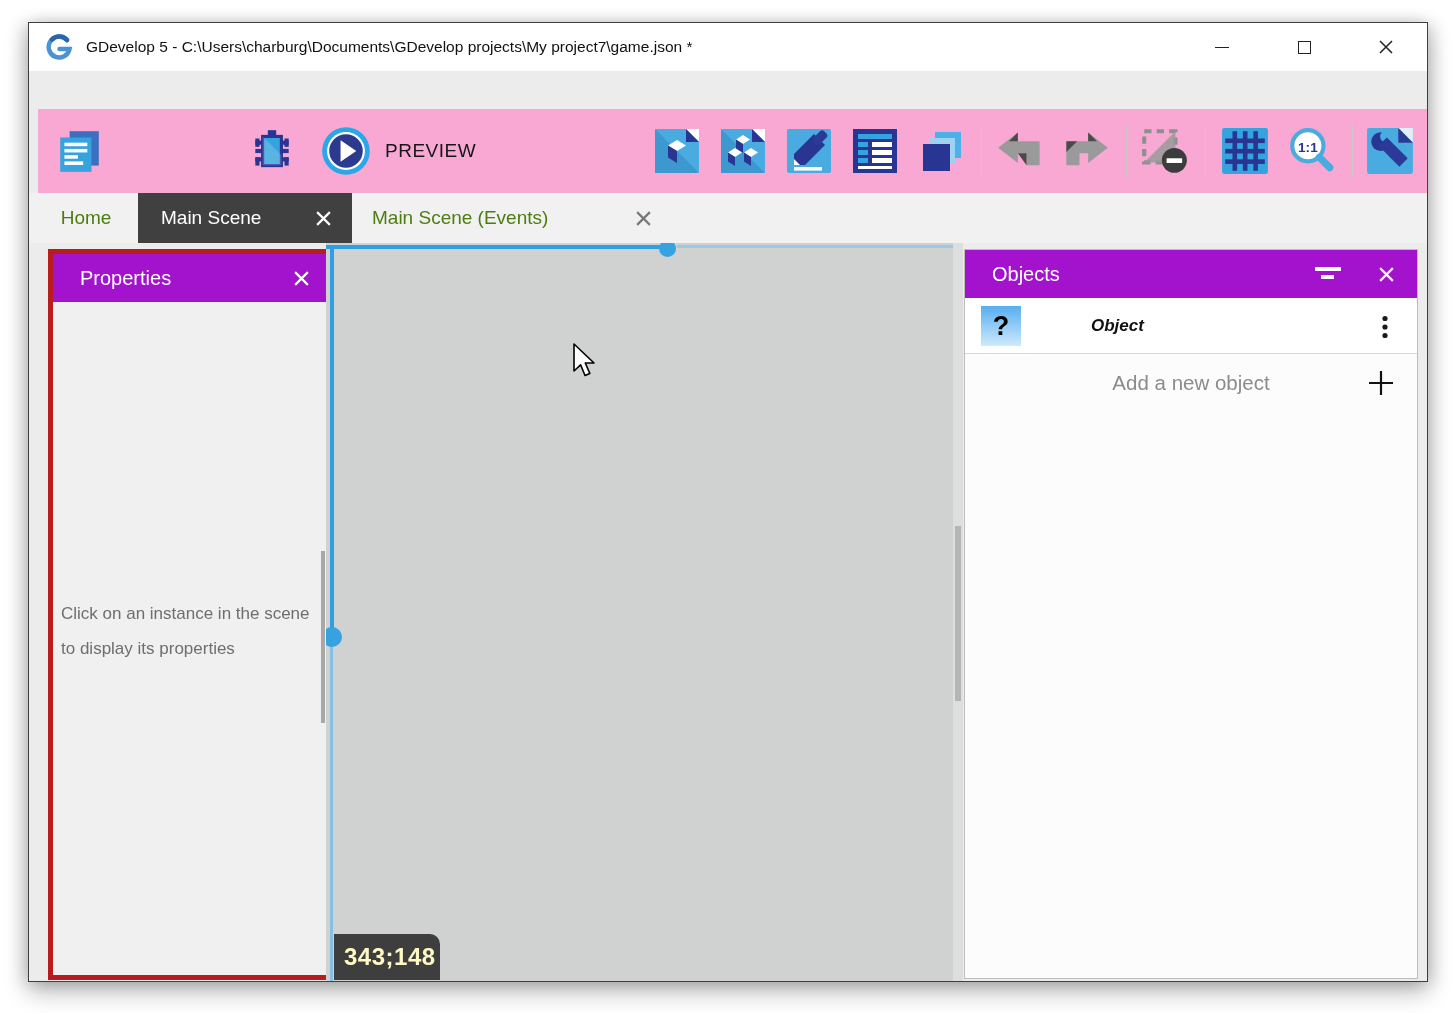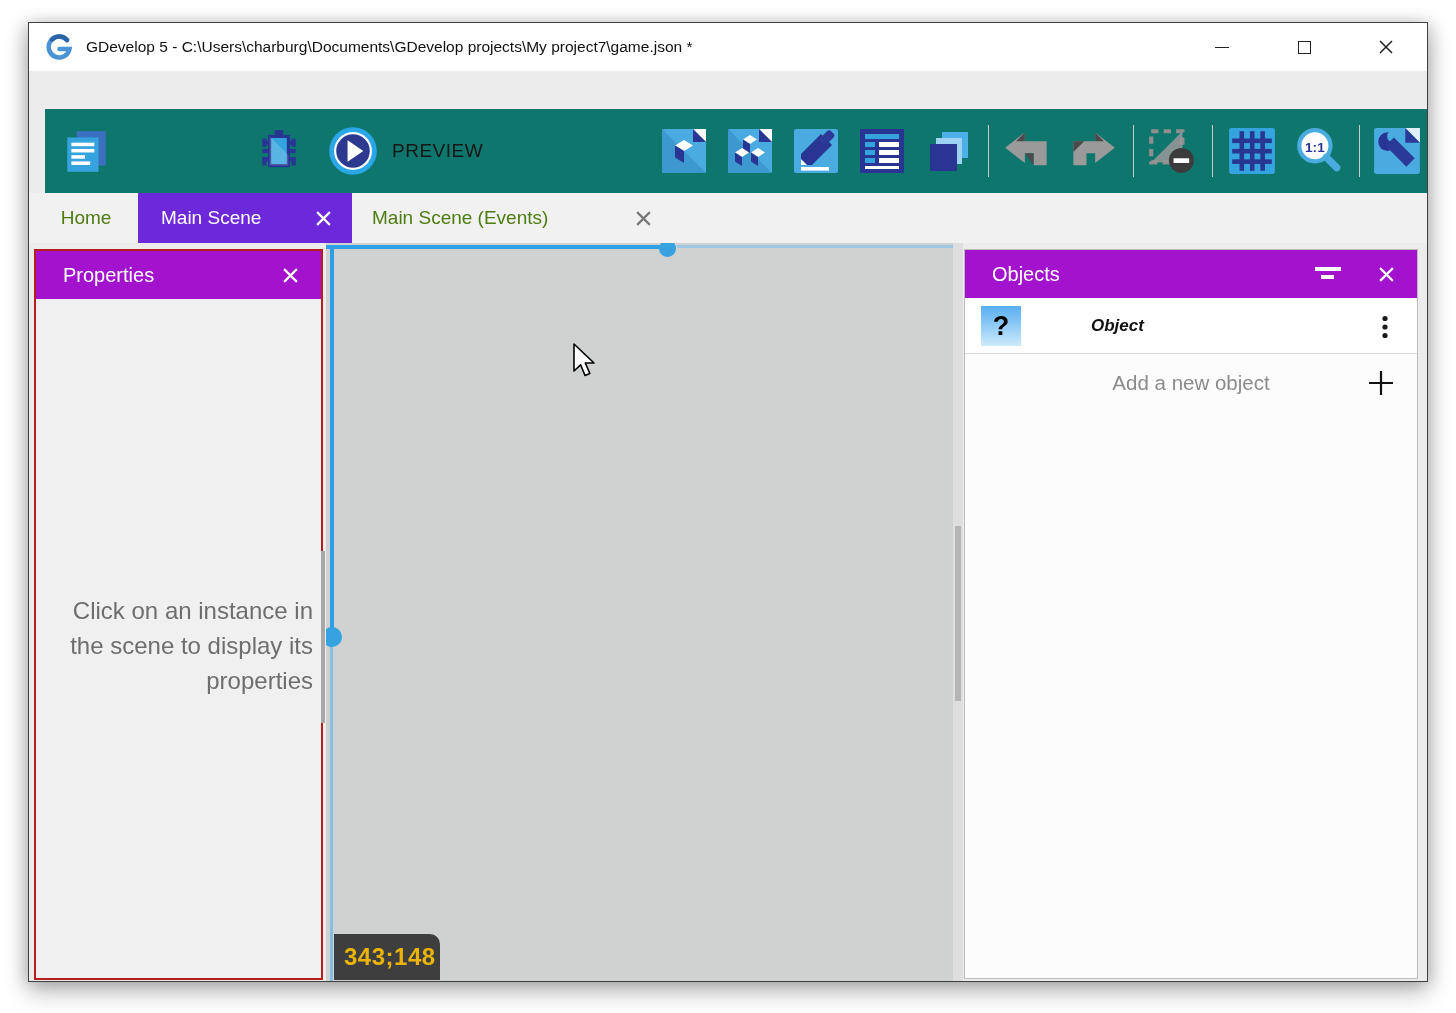--- a/index.html
+++ b/index.html
@@ -18,55 +18,55 @@
   .win-controls { position:absolute; right:0; top:0; height:48px; display:flex; }
   .win-btn { width:82px; height:48px; display:flex; align-items:center; justify-content:center; }
   .min-glyph { width:14px; height:0; border-top:1.6px solid #222; }
   .max-glyph { width:13px; height:13px; border:1.4px solid #222; }
 
   
   .menubar { position:absolute; left:0; top:48px; right:0; height:38px; background:#262626; display:flex; align-items:center; padding-left:12px; }
   .menu-item { color:#f0f0f0; font-size:15.5px; padding:0 14px; line-height:38px; cursor:default; }
 
   
-  .toolbar { position:absolute; left:16px; top:86px; right:0; height:84px; background:#0f766e;text-align:center; }
+  .toolbar { position:absolute; left:9px; top:86px; right:0; height:84px; background:#f9a8d4;text-align:center; }
   .tb { position:absolute; top:14px; height:56px; display:flex; align-items:center; }
   .tb-label { font-size:19px; color:#161616; letter-spacing:.5px; margin-left:13px; }
   .tb-sep { position:absolute; top:16px; width:1px; height:52px; background:#c9c9c9; }
 
   
   .tabbar { position:absolute; left:0; top:170px; right:0; height:50px; background:#f1f1f1; display:flex; padding-left:5px; }
   .tab { height:50px; display:flex; align-items:center; justify-content:center; font-size:19px; color:#4d7c0f; }
   .tab.home { width:104px; }
-  .tab.active { background:#6d28d9; color:#ffffff; width:214px; justify-content:flex-start; padding-left:23px; }
+  .tab.active { background:#404040; color:#ffffff; width:214px; justify-content:flex-start; padding-left:23px; }
   .tab.events { width:320px; justify-content:flex-start; padding-left:20px; }
   .tab-close { margin-left:auto; margin-right:20px; display:flex; align-items:center; }
 
   
   .content { position:absolute; left:0; top:220px; right:0; bottom:0; background:#ececec; }
 
   
-  .props-panel { position:absolute; left:5px; top:6px; width:289px; bottom:1px; background:#f0f0f0; border:2px solid #b91c1c; }
+  .props-panel { position:absolute; left:19px; top:6px; width:289px; bottom:1px; background:#f0f0f0; border:5px solid #b91c1c; }
   .panel-header { position:absolute; left:0; top:0; right:0; height:48px; background:#a313ce; color:#fff; display:flex; align-items:center; }
   .panel-title { font-size:20px; margin-left:27px; }
-  .props-empty { position:absolute; left:8px; right:8px; top:342px; text-align:right; font-size:24px; line-height:35px; color:#6e6e6e; }
+  .props-empty { position:absolute; left:8px; right:8px; top:342px; text-align:left; font-size:17px; line-height:35px; color:#6e6e6e; }
 
   
   .canvas { position:absolute; left:297px; top:0; width:637px; bottom:0; background:#d0d2d2; overflow:hidden; }
   .edge-top-solid   { position:absolute; left:0; top:2px; width:342px; height:4px; background:#2e9fe2; }
   .edge-top-light   { position:absolute; left:351px; top:2px; right:0; height:3px; background:#9cc8e5; }
   .edge-left-solid  { position:absolute; left:4px; top:2px; width:4px; height:392px; background:#2e9fe2; }
   .edge-left-light  { position:absolute; left:4px; top:403px; width:3px; bottom:0; background:#85bfe1; }
   .handle { position:absolute; background:#36a3e0; border-radius:50%; }
   .handle.top  { left:333px; top:-3px;  width:17px; height:17px; }
   .handle.left { left:-4px;  top:384px; width:20px; height:20px; }
   .vscroll-track { position:absolute; right:0; top:0; bottom:0; width:10px; background:#dedede; }
   .vscroll-thumb { position:absolute; right:2px; top:283px; width:6px; height:175px; background:#b5b5b5; }
   .lscroll-thumb { position:absolute; left:292px; top:308px; width:4px; height:172px; background:#a8a8a8; }
-  .coord-badge { position:absolute; left:8px; bottom:1px; width:106px; height:46px; background:#3e3e3e; border-top-right-radius:10px; color:#eab308; font-size:24px; font-weight:bold; line-height:46px; padding-left:10px; letter-spacing:.5px; }
+  .coord-badge { position:absolute; left:8px; bottom:1px; width:106px; height:46px; background:#3e3e3e; border-top-right-radius:10px; color:#fef9c3; font-size:24px; font-weight:bold; line-height:46px; padding-left:10px; letter-spacing:.5px; }
   .cursor { position:absolute; left:246px; top:100px; }
 
   
   .objects-panel { position:absolute; left:935px; top:6px; width:454px; height:730px; background:#fcfcfc; border:1px solid #bdbdbd; display:flex; flex-direction:column; }
   .obj-header { position:relative; height:48px; background:#a313ce; color:#fff; display:flex; align-items:center; flex:none; }
   .filter-icon { position:absolute; right:76px; top:17px; width:26px; height:14px; }
   .filter-icon .bar1 { position:absolute; left:0; top:0; width:26px; height:3.5px; background:#fff; }
   .filter-icon .bar2 { position:absolute; left:6px; top:8px; width:13px; height:3.5px; background:#fff; }
   .obj-header .x { position:absolute; right:22px; top:16px; }
   .object-row { height:56px; background:#ffffff; border-bottom:1px solid #d9d9d9; position:relative; display:flex; align-items:center; flex:none; }

